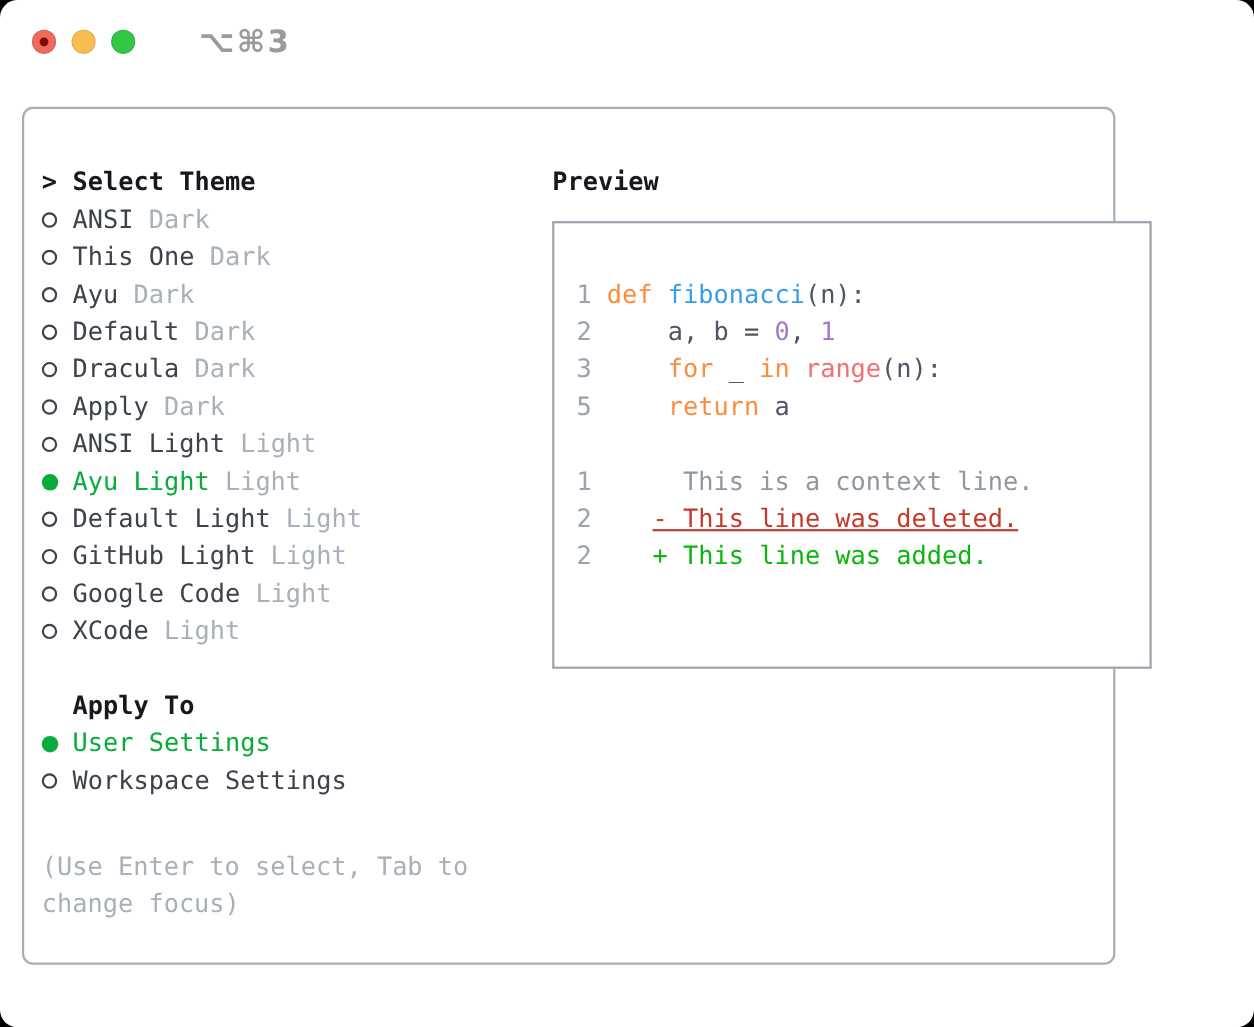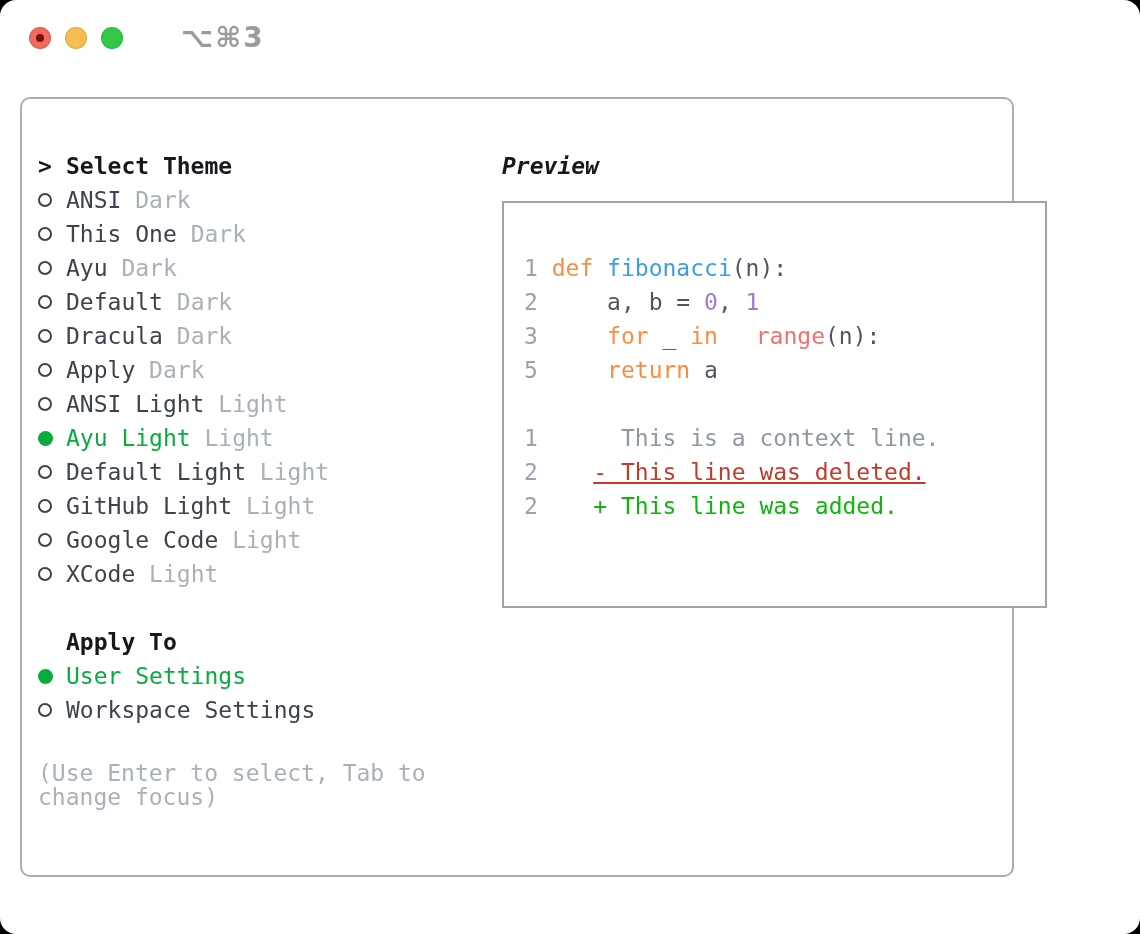--- a/index.html
+++ b/index.html
@@ -61,44 +61,43 @@
     width: 14px; height: 14px; border-radius: 50%; box-sizing: border-box;
     border: 2px solid var(--name_dark); background: transparent;
   }
   .radio.on { border: none; background: var(--select_green); width: 15px; height: 15px; }
   .header-text { font-weight: bold; color: var(--header_black); }
   .item-name { color: var(--name_dark); white-space: pre; }
   .item-name.sel { color: var(--select_green); }
   .item-tag { color: var(--tag_gray); white-space: pre; }
   .spacer { height: 34px; }
   .help {
-    margin-top: 34px; width: 420px;
-    color: var(--tag_gray); font-size: 23px; line-height: 24px;
+    margin-top: 44px; width: 420px;
+    color: var(--tag_gray); font-size: 23px; line-height: 34px;
   }
   
   .right-col { position: absolute; left: 480px; top: 50px; }
   .preview-header {
     font-size: 23px; line-height: 34px; font-weight: bold;
     color: var(--header_black);
-    font-style: italic;
   }
   .preview-box {
     margin-top: 18px; width: 545px; height: 407px;
     box-sizing: border-box;
     border: 2px solid var(--preview_border);
     background: #fff;
     padding: 48px 0 0 20px; overflow: hidden;
   }
   .code-line { height: 34px; line-height: 34px; font-size: 23px; white-space: pre; }
   .seg-num     { color: var(--code_num); }
   .seg-plain   { color: var(--code_plain); }
   .seg-kw      { color: var(--code_kw); }
   .seg-fn      { color: var(--code_fn); }
   .seg-const   { color: var(--code_const); }
-  .seg-special { color: var(--code_special); margin-left: 24px; }
+  .seg-special { color: var(--code_special); }
   .seg-context { color: var(--code_context); }
   .seg-del     { color: var(--code_del); text-decoration: underline; }
   .seg-add     { color: var(--code_add); }
 </style>
 </head>
 <body>
 
 <div class="window">
   <div class="titlebar">
     <span class="light red">

